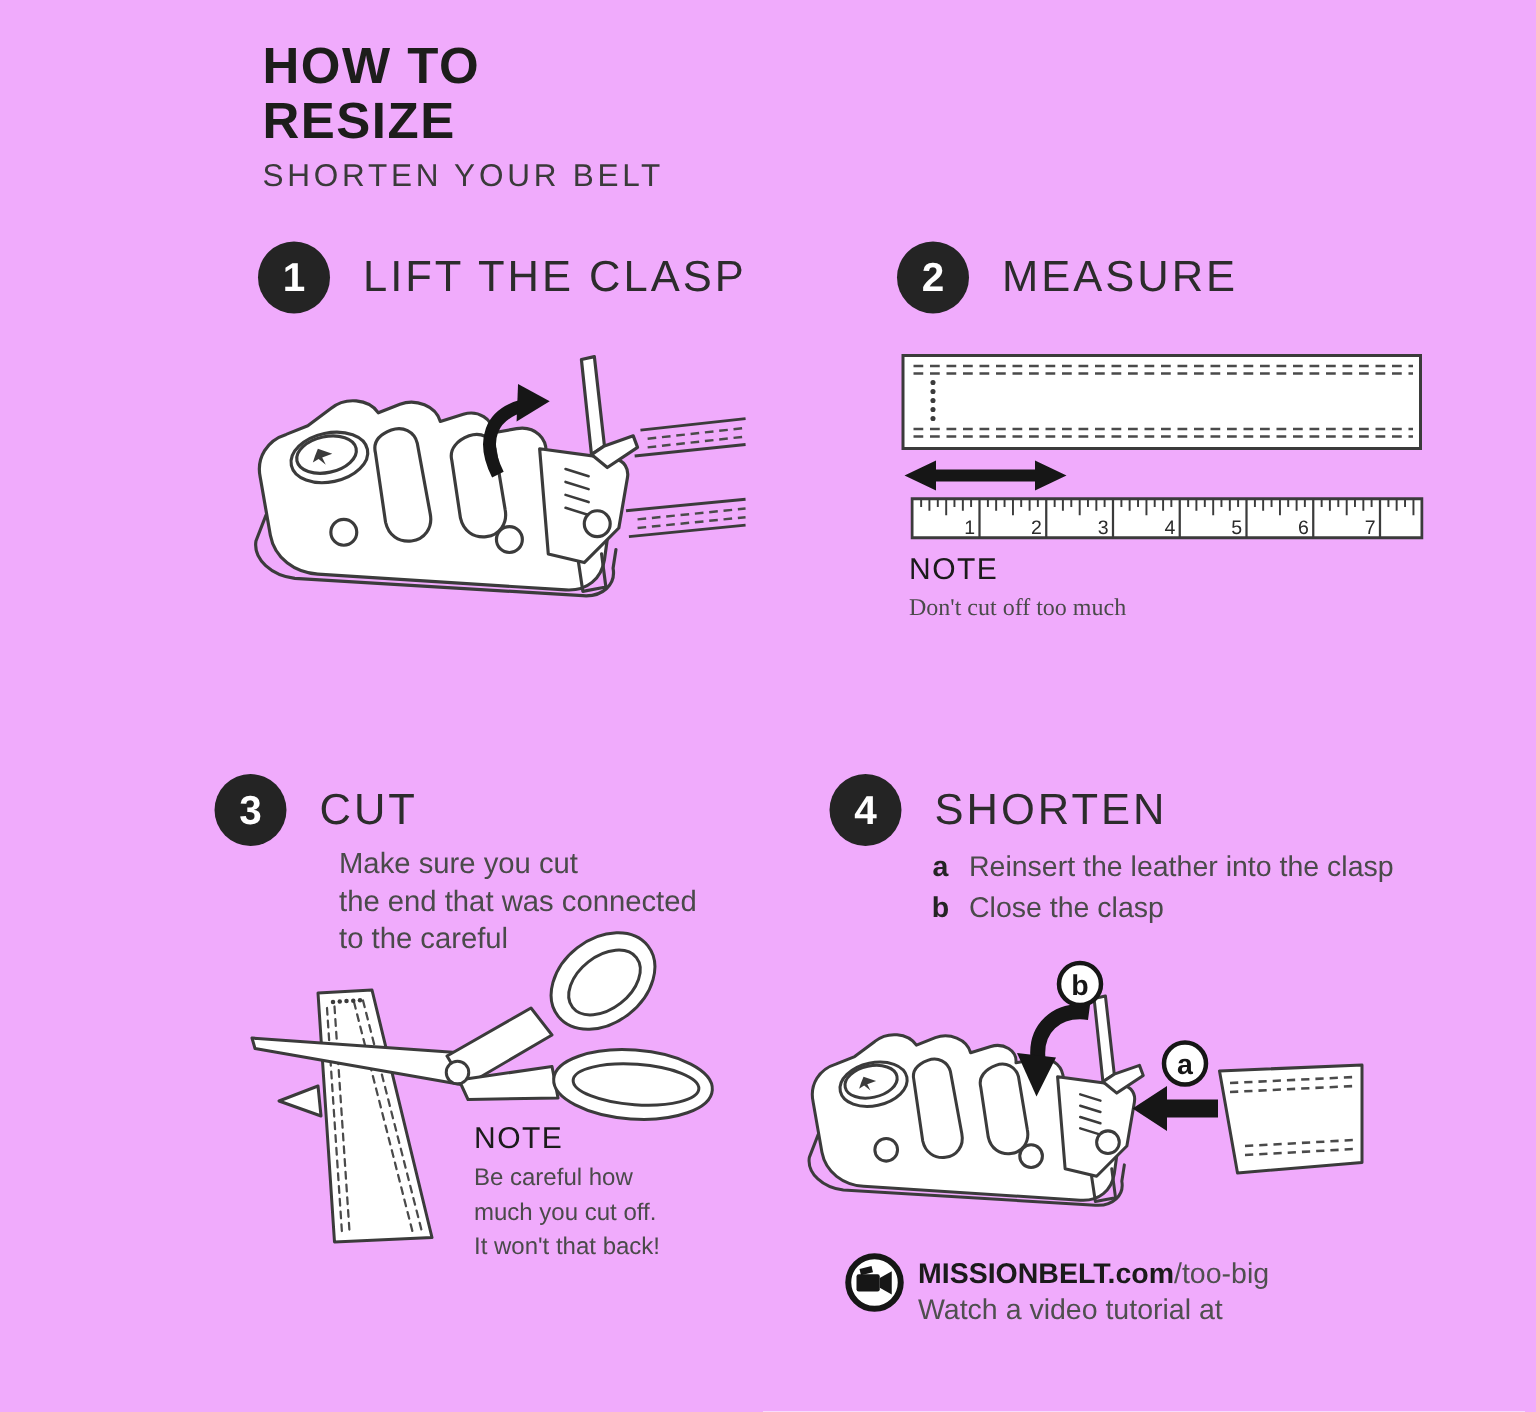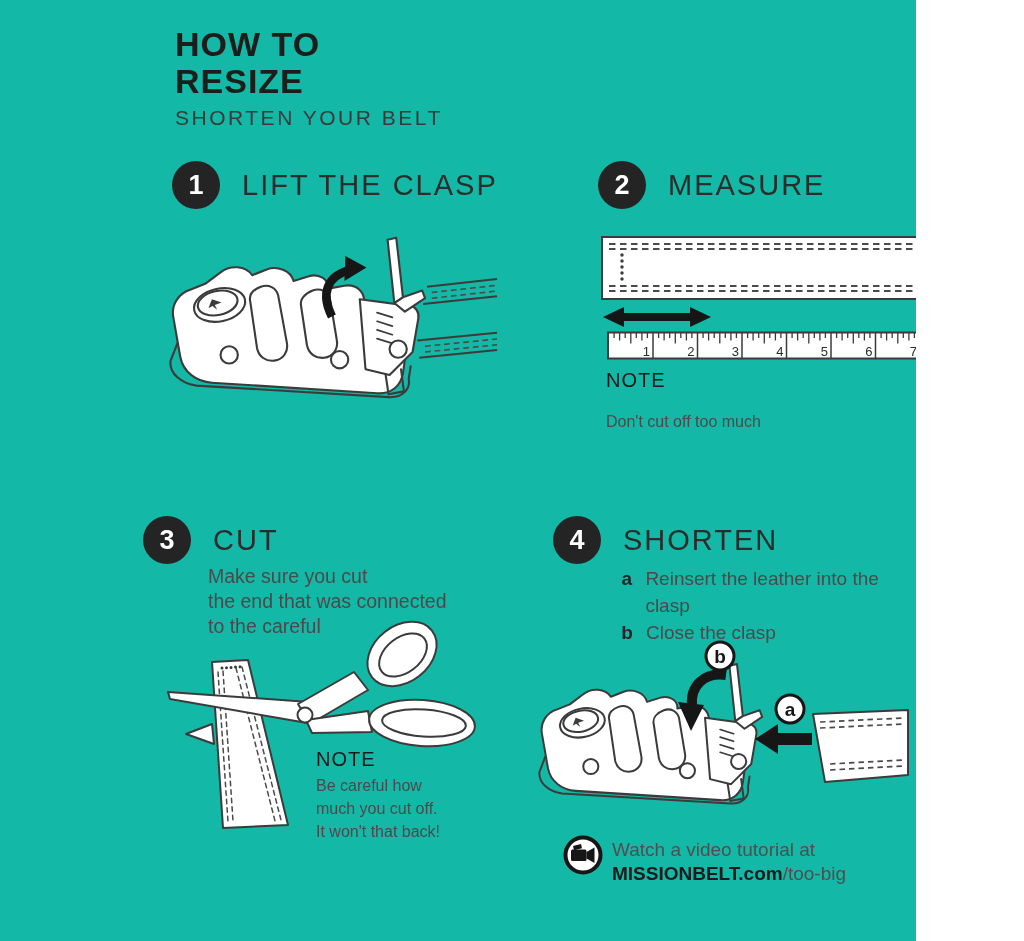--- a/index.html
+++ b/index.html
@@ -1,17 +1,17 @@
 <!DOCTYPE html>
 <html><head>
 <meta charset="utf-8">
 <style>
   html,body{margin:0;padding:0;background:#fff;}
   #canvas{
-    position:relative;width:916px;height:941px;background:#14b8a6;overflow:hidden;
+    position:relative;width:1024px;height:941px;background:#f0abfc;overflow:hidden;
     font-family:"Liberation Sans", sans-serif;color:#1b1b1b;
   }
   .abs{position:absolute;}
   
   .main-title{font-size:34px;line-height:37px;font-weight:700;letter-spacing:1px;color:#1d1d1b;}
   .subtitle{font-size:21px;letter-spacing:2.5px;color:#3a3a3a;margin-top:6px;}
   
   .step-head{display:flex;align-items:center;gap:22px;}
   .num-circle{
     width:48px;height:48px;border-radius:50%;background:#242424;color:#fff;
@@ -138,29 +138,29 @@
       <text x="132" y="25">3</text>
       <text x="176.5" y="25">4</text>
       <text x="221" y="25">5</text>
       <text x="265.5" y="25">6</text>
       <text x="310" y="25">7</text>
     </g>
   </svg>
 
   <div class="abs" style="left:606px;top:369px;">
     <div class="note-title">NOTE</div>
-    <div class="note-body" style="margin-top:18px;">Don't cut off too much</div>
+    <div class="note-body" style="margin-top:2px;font-family:Liberation Serif, serif;">Don't cut off too much</div>
   </div>
 
   <div class="abs step-head" style="left:143px;top:516px;">
     <div class="num-circle">3</div>
     <div class="step-title">CUT</div>
   </div>
 
-  <div class="abs body-text" style="left:208px;top:564px;">
+  <div class="abs body-text" style="left:226px;top:564px;">
     <div>Make sure you cut</div>
     <div>the end that was connected</div>
     <div>to the careful</div>
   </div>
 
   <svg class="abs" style="left:146px;top:616px;" width="360" height="225" viewBox="0 0 360 225">
     <g stroke="#3b3b3b" stroke-width="2" fill="#ffffff" stroke-linejoin="round" stroke-linecap="round">
 
       <path d="M66,46 L102,44 L142,209 L77,212 Z"></path>
 
@@ -272,19 +272,19 @@
     </g>
   </svg>
 
   <svg class="abs" style="left:561px;top:833px;" width="44" height="44" viewBox="0 0 44 44">
     <circle cx="22" cy="22" r="17.5" fill="#fff" stroke="#161616" stroke-width="4"></circle>
     <path d="M12,13 l8,-2 l1,4.2 l-8,2 z" fill="#161616"></path>
     <rect x="10" y="16.5" width="15.5" height="11.5" rx="1.5" fill="#161616"></rect>
     <polygon points="25.5,19 33.5,14.5 33.5,30 25.5,25.5" fill="#161616"></polygon>
   </svg>
   <div class="abs footer-text" style="left:612px;top:838px;">
-    <div>Watch a video tutorial at</div>
     <div>
       <span class="footer-brand">MISSIONBELT.com</span><span>/too-big</span>
     </div>
+    <div>Watch a video tutorial at</div>
   </div>
 
 </div>
 
 </body></html>

